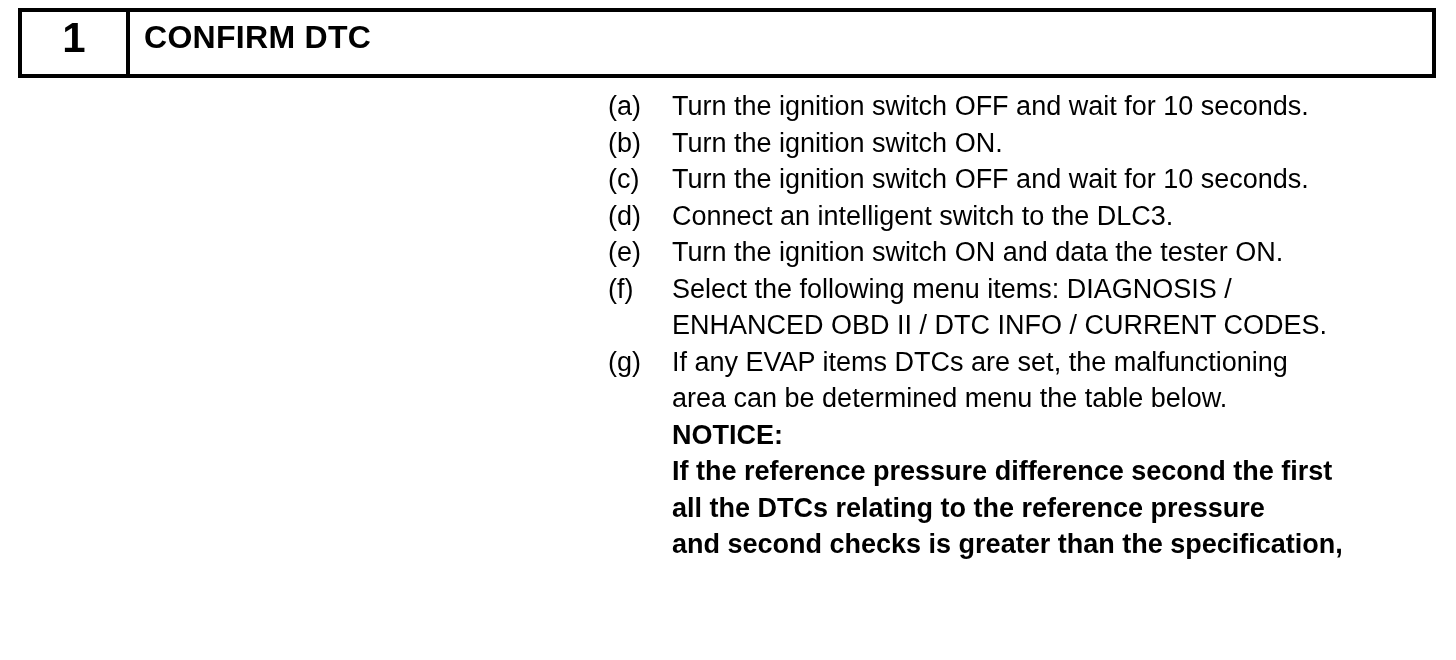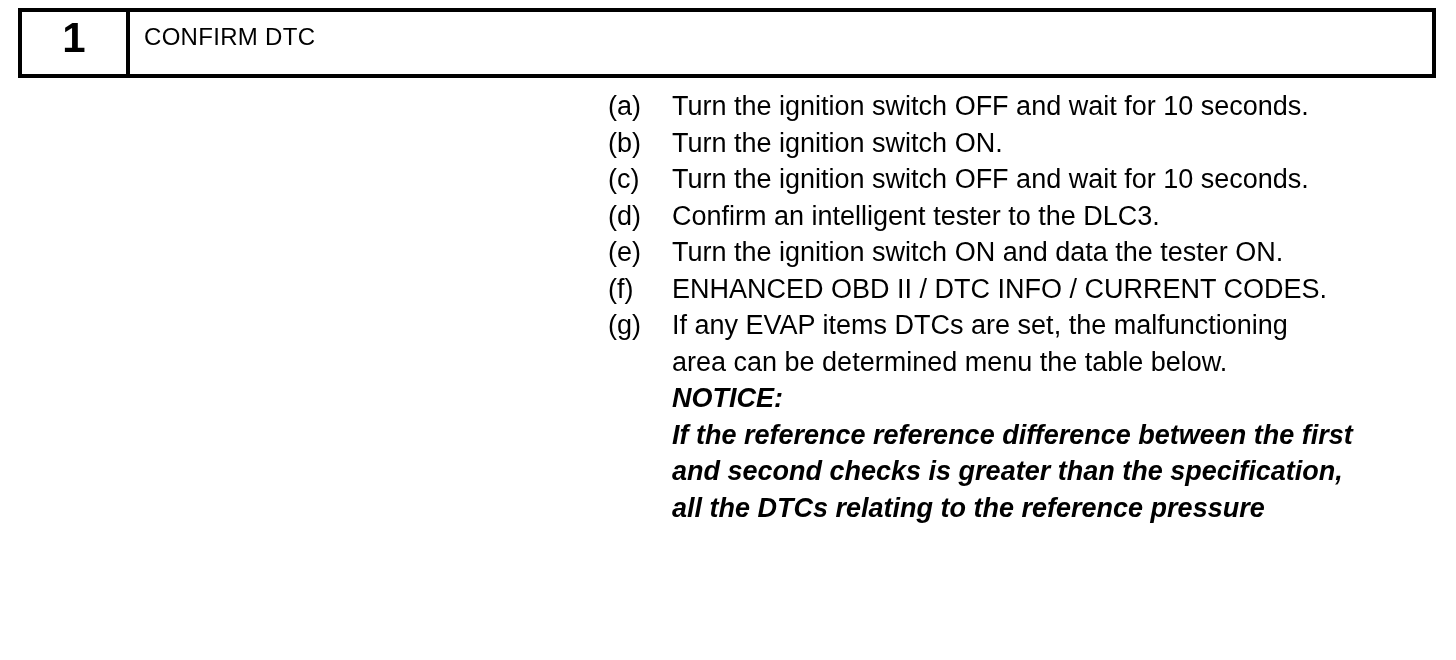--- a/index.html
+++ b/index.html
@@ -34,40 +34,40 @@
     line-height: 1;
   }
   .step-title-cell {
     flex: 1;
     display: flex;
     align-items: center;
     padding-left: 14px;
     padding-bottom: 12px;
   }
   .step-title {
-    font-size: 24px;
-    font-weight: normal;
+    font-size: 32px;
+    font-weight: bold;
     letter-spacing: 0.3px;
     line-height: 1;
   }
   
   .procedure {
     position: absolute;
     left: 608px; top: 88px;
     width: 830px;
     font-size: 27px;
     line-height: 36.5px;
   }
   .step-row { display: flex; }
   .step-label {
     width: 64px;
     flex-shrink: 0;
   }
   .step-text { flex: 1; }
-  .bold { font-weight: bold; font-style: italic; }
+  .bold { font-weight: bold; }
 </style>
 </head>
 <body>
 
 <div class="step-table">
   <div class="step-num-cell">
     <span class="step-num">1</span>
   </div>
   <div class="step-title-cell">
     <span class="step-title">CONFIRM DTC</span>
@@ -93,43 +93,44 @@
   <div class="step-row">
     <span class="step-label">(c)</span>
     <div class="step-text">
       <div>Turn the ignition switch OFF and wait for 10 seconds.</div>
     </div>
   </div>
 
   <div class="step-row">
     <span class="step-label">(d)</span>
     <div class="step-text">
-      <div>Confirm an intelligent tester to the DLC3.</div>
+      <div>Connect an intelligent switch to the DLC3.</div>
     </div>
   </div>
 
   <div class="step-row">
     <span class="step-label">(e)</span>
     <div class="step-text">
       <div>Turn the ignition switch ON and data the tester ON.</div>
     </div>
   </div>
 
   <div class="step-row">
     <span class="step-label">(f)</span>
     <div class="step-text">
+      <div>Select the following menu items: DIAGNOSIS /</div>
       <div>ENHANCED OBD II / DTC INFO / CURRENT CODES.</div>
     </div>
   </div>
 
   <div class="step-row">
     <span class="step-label">(g)</span>
     <div class="step-text">
       <div>If any EVAP items DTCs are set, the malfunctioning</div>
       <div>area can be determined menu the table below.</div>
       <div class="bold">NOTICE:</div>
-      <div class="bold">If the reference reference difference between the first</div>
+      <div class="bold">If the reference pressure difference second the first</div>
+      <div class="bold">all the DTCs relating to the reference pressure</div>
       <div class="bold">and second checks is greater than the specification,</div>
-      <div class="bold">all the DTCs relating to the reference pressure</div>
     </div>
   </div>
 
 </div>
 
 </body></html>

